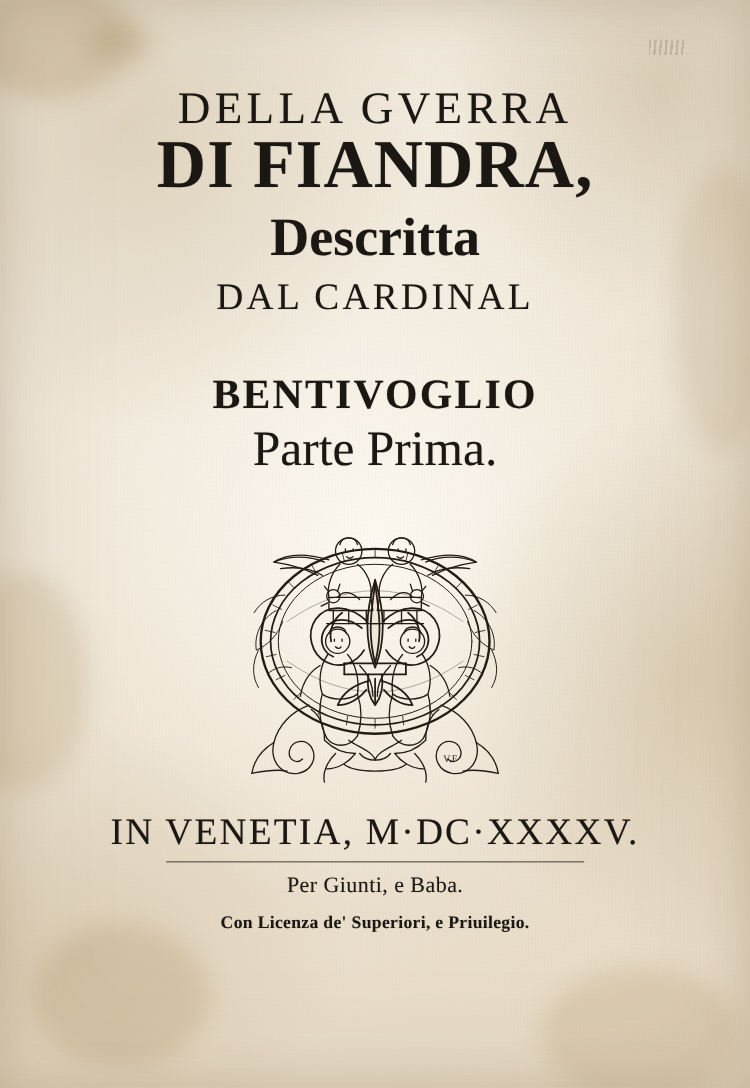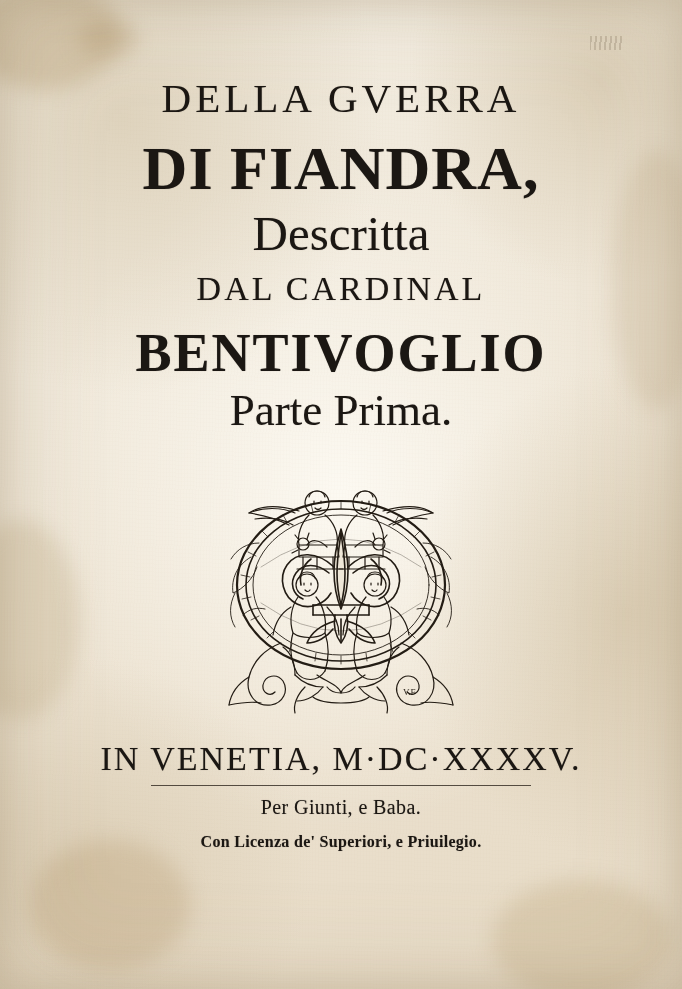--- a/index.html
+++ b/index.html
@@ -66,56 +66,56 @@
     color: #1b1713;
     text-shadow: 0 0 1px rgba(40,30,20,0.30);
   }
 
   
   #line-della {
     font-size: 41px;
     letter-spacing: 4px;
     font-weight: 400;
     line-height: 1.0;
-    margin-bottom: 18px;
   }
 
   
   #line-fiandra {
     font-size: 62px;
     font-weight: 700;
     letter-spacing: 1px;
     line-height: 1.0;
     margin-bottom: 10px;
   }
 
   
   #line-descritta {
     font-size: 49px;
-    font-weight: 400;
+    font-weight: 700;
     letter-spacing: 0px;
     line-height: 1.0;
     margin-bottom: 14px;
   }
 
   
   #line-dal {
     font-size: 34px;
     letter-spacing: 3px;
     line-height: 1.0;
     margin-bottom: 20px;
   }
 
   
   #line-bentivoglio {
-    font-size: 54px;
+    font-size: 38px;
     font-weight: 700;
     letter-spacing: 2px;
     line-height: 1.0;
     margin-bottom: 8px;
+    margin-top: 32px;
   }
 
   
   #line-parte {
     font-size: 45px;
     font-weight: 400;
     line-height: 1.0;
     margin-bottom: 12px;
   }
 

